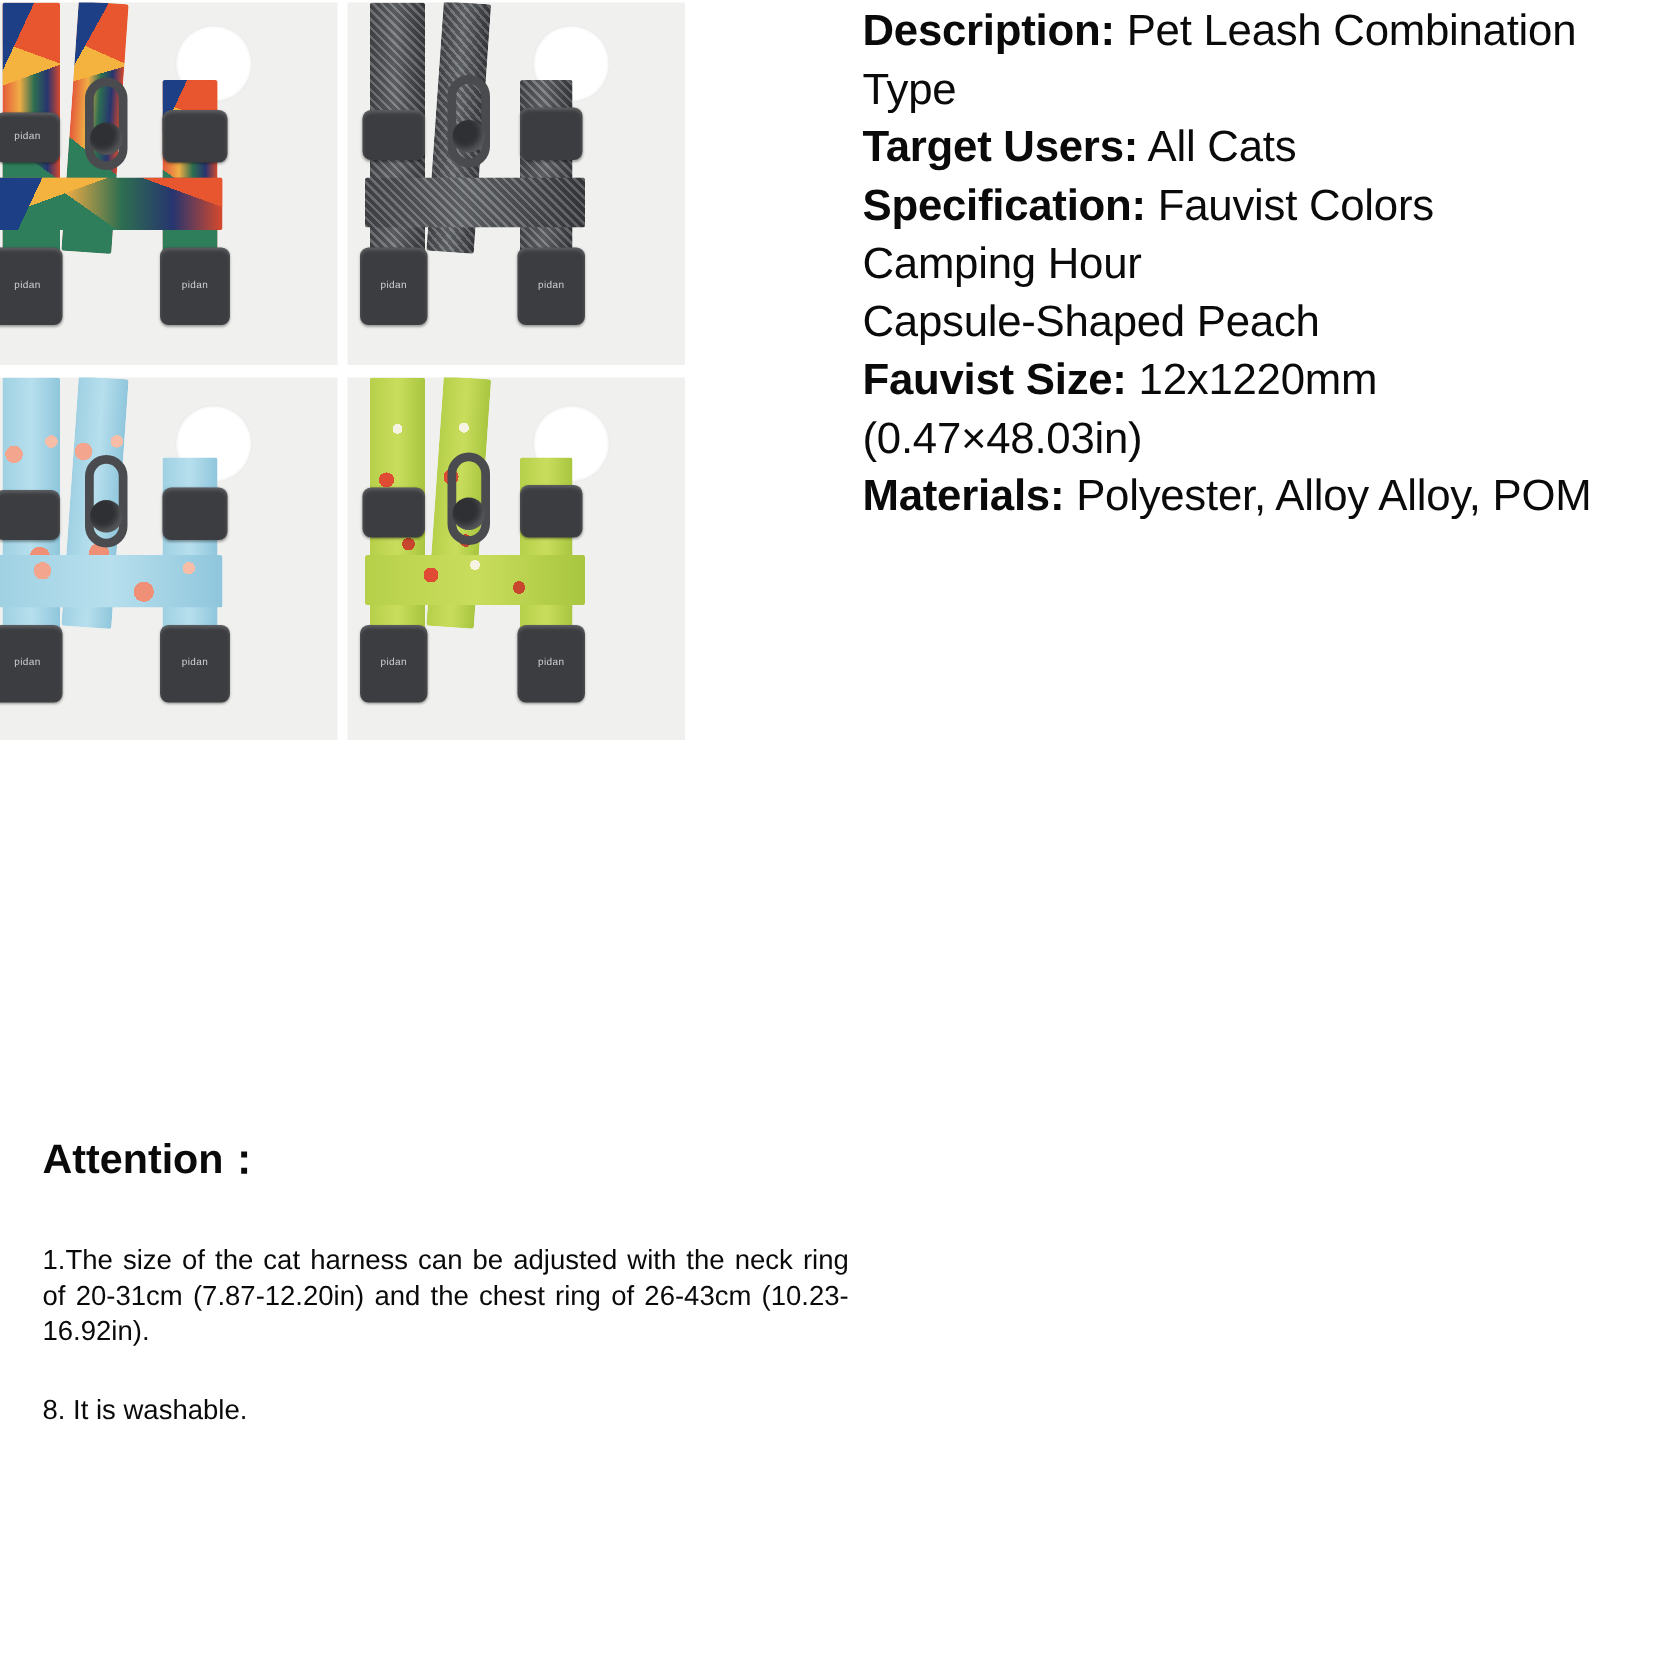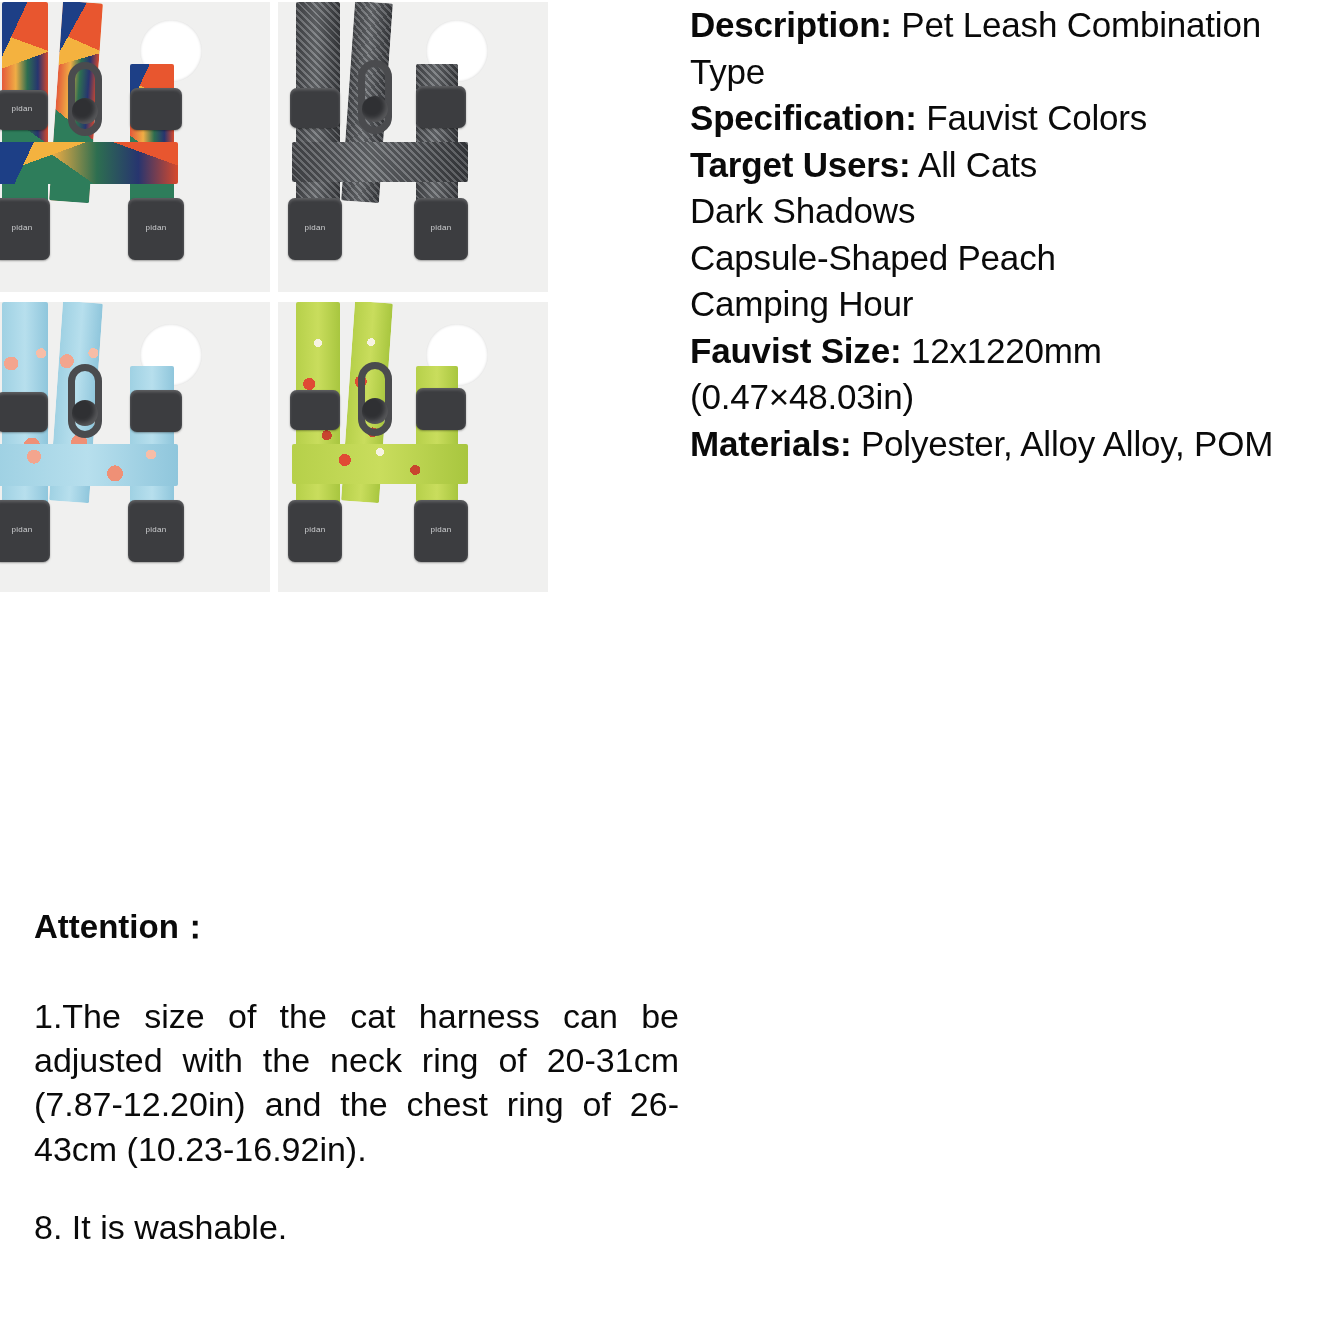--- a/index.html
+++ b/index.html
@@ -153,21 +153,21 @@
     font-weight: 700;
     letter-spacing: 0px;
     margin: 0 0 44px 0;
   }
   .columns {
     display: flex;
     gap: 40px;
   }
   .col {
     width: 645px;
-    font-size: 34px;
+    font-size: 22px;
     line-height: 1.30;
   }
   .col p {
     margin: 0 0 34px 0;
     text-align: justify;
     text-justify: inter-word;
   }
   .col p:last-child { margin-bottom: 0; }
   .col.right p { text-align: justify; }
 </style>
@@ -255,35 +255,32 @@
 
     </div>
   </div>
 
   <div class="specs">
     <div class="row">
       <b>Description:</b>
       <span class="plain">Pet Leash Combination Type</span>
     </div>
     <div class="row">
+      <b>Target Users:</b>
+      <span class="plain">All Cats</span>
+    </div>
+    <div class="row">
       <b>Specification:</b>
       <span class="plain">Fauvist Colors</span>
     </div>
     <div class="row">
-      <b>Target Users:</b>
-      <span class="plain">All Cats</span>
-    </div>
-    <div class="row">
-      <span class="plain">Dark Shadows</span>
+      <span class="plain">Camping Hour</span>
     </div>
     <div class="row">
       <span class="plain">Capsule-Shaped Peach</span>
-    </div>
-    <div class="row">
-      <span class="plain">Camping Hour</span>
     </div>
     <div class="row">
       <b>Fauvist Size:</b>
       <span class="plain">12x1220mm (0.47×48.03in)</span>
     </div>
     <div class="row">
       <b>Materials:</b>
       <span class="plain">Polyester, Alloy Alloy, POM</span>
     </div>
   </div>

